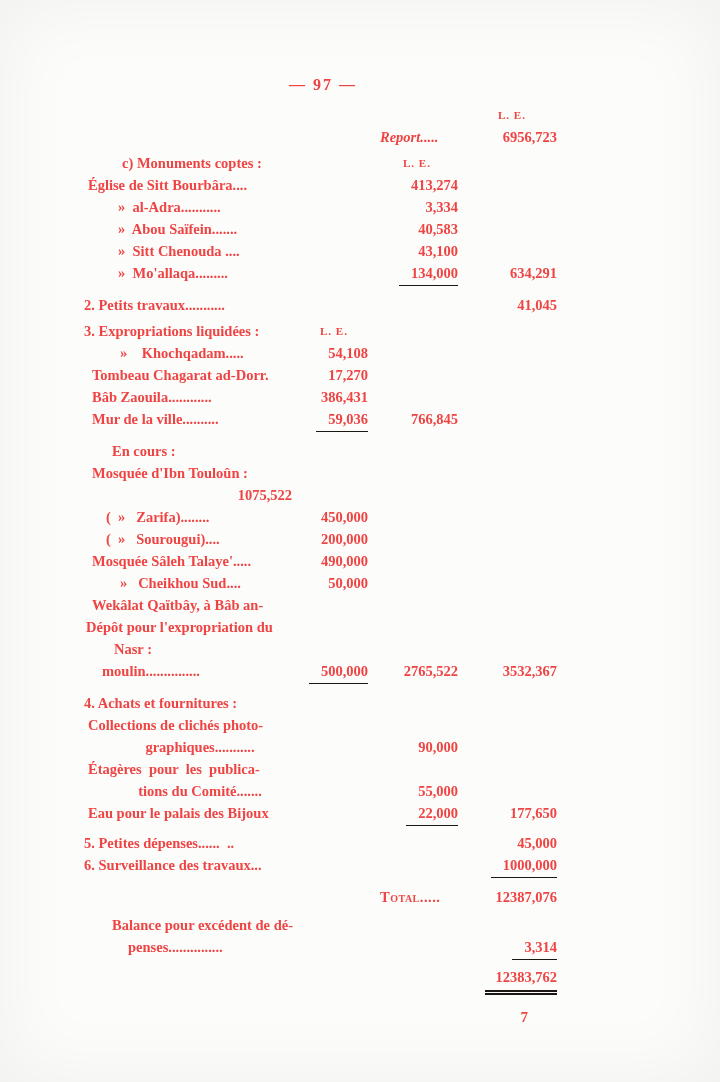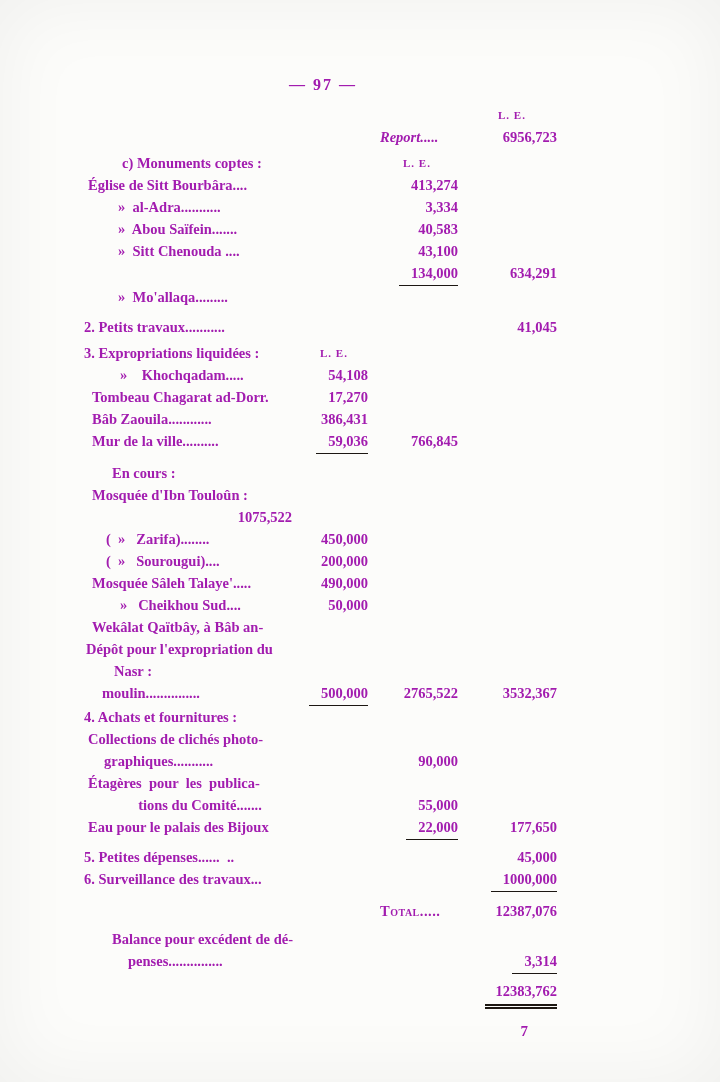--- a/index.html
+++ b/index.html
@@ -2,21 +2,21 @@
 <html><head>
 <meta charset="utf-8">
 <style>
   html,body{margin:0;padding:0;background:#ffffff;}
   .page{
     position:relative;
     width:720px;height:1082px;
     background:#fcfcfa;
     box-shadow:inset 0 0 80px rgba(0,0,0,0.05);
     font-family:"Liberation Serif","DejaVu Serif",serif;
-    color:#a21caf;
+    color:#ef4444;
     font-weight:bold;
     overflow:hidden;
   }
   .content{position:absolute;left:84px;top:76px;width:478px;}
   .page-header{
     text-align:center;font-size:16px;letter-spacing:2px;margin-bottom:10px;
   }
   .table{margin-top:2px;}
   .row{
     display:grid;
@@ -85,21 +85,21 @@
           <div class="cell amt c2"><span class="val">40,583</span></div>
           <div class="cell amt c3"></div>
         </div>
         <div class="row">
           <div class="cell lab" style="padding-left: 34px;">»  Sitt Chenouda ....</div>
           <div class="cell amt c1"></div>
           <div class="cell amt c2"><span class="val">43,100</span></div>
           <div class="cell amt c3"></div>
         </div>
         <div class="row">
-          <div class="cell lab" style="padding-left: 34px; margin-top: 24px;">»  Mo'allaqa.........</div>
+          <div class="cell lab" style="padding-left: 34px;">»  Mo'allaqa.........</div>
           <div class="cell amt c1"></div>
           <div class="cell amt c2 u-s"><span class="val">134,000</span></div>
           <div class="cell amt c3"><span class="val">634,291</span></div>
         </div>
         <div class="row" style="margin-top: 8px;">
           <div class="cell lab">2. Petits travaux...........</div>
           <div class="cell amt c1"></div>
           <div class="cell amt c2"></div>
           <div class="cell amt c3"><span class="val">41,045</span></div>
         </div>
@@ -191,34 +191,34 @@
           <div class="cell amt c1"></div>
           <div class="cell amt c2"></div>
           <div class="cell amt c3"></div>
         </div>
         <div class="row">
           <div class="cell lab" style="padding-left: 18px;">moulin...............</div>
           <div class="cell amt c1 u-s"><span class="val">500,000</span></div>
           <div class="cell amt c2"><span class="val">2765,522</span></div>
           <div class="cell amt c3"><span class="val">3532,367</span></div>
         </div>
-        <div class="row" style="">
+        <div class="row" style="margin-top: 8px;">
           <div class="cell lab">4. Achats et fournitures :</div>
           <div class="cell amt c1"></div>
           <div class="cell amt c2"></div>
           <div class="cell amt c3"></div>
         </div>
         <div class="row">
           <div class="cell lab" style="padding-left: 4px;">Collections de clichés photo-</div>
           <div class="cell amt c1"></div>
           <div class="cell amt c2"></div>
           <div class="cell amt c3"></div>
         </div>
         <div class="row">
-          <div class="cell lab" style="padding-left: 20px;">graphiques...........</div>
+          <div class="cell lab" style="padding-left: 20px; text-align: center;">graphiques...........</div>
           <div class="cell amt c1"></div>
           <div class="cell amt c2"><span class="val">90,000</span></div>
           <div class="cell amt c3"></div>
         </div>
         <div class="row">
           <div class="cell lab" style="padding-left: 4px;">Étagères  pour  les  publica-</div>
           <div class="cell amt c1"></div>
           <div class="cell amt c2"></div>
           <div class="cell amt c3"></div>
         </div>

